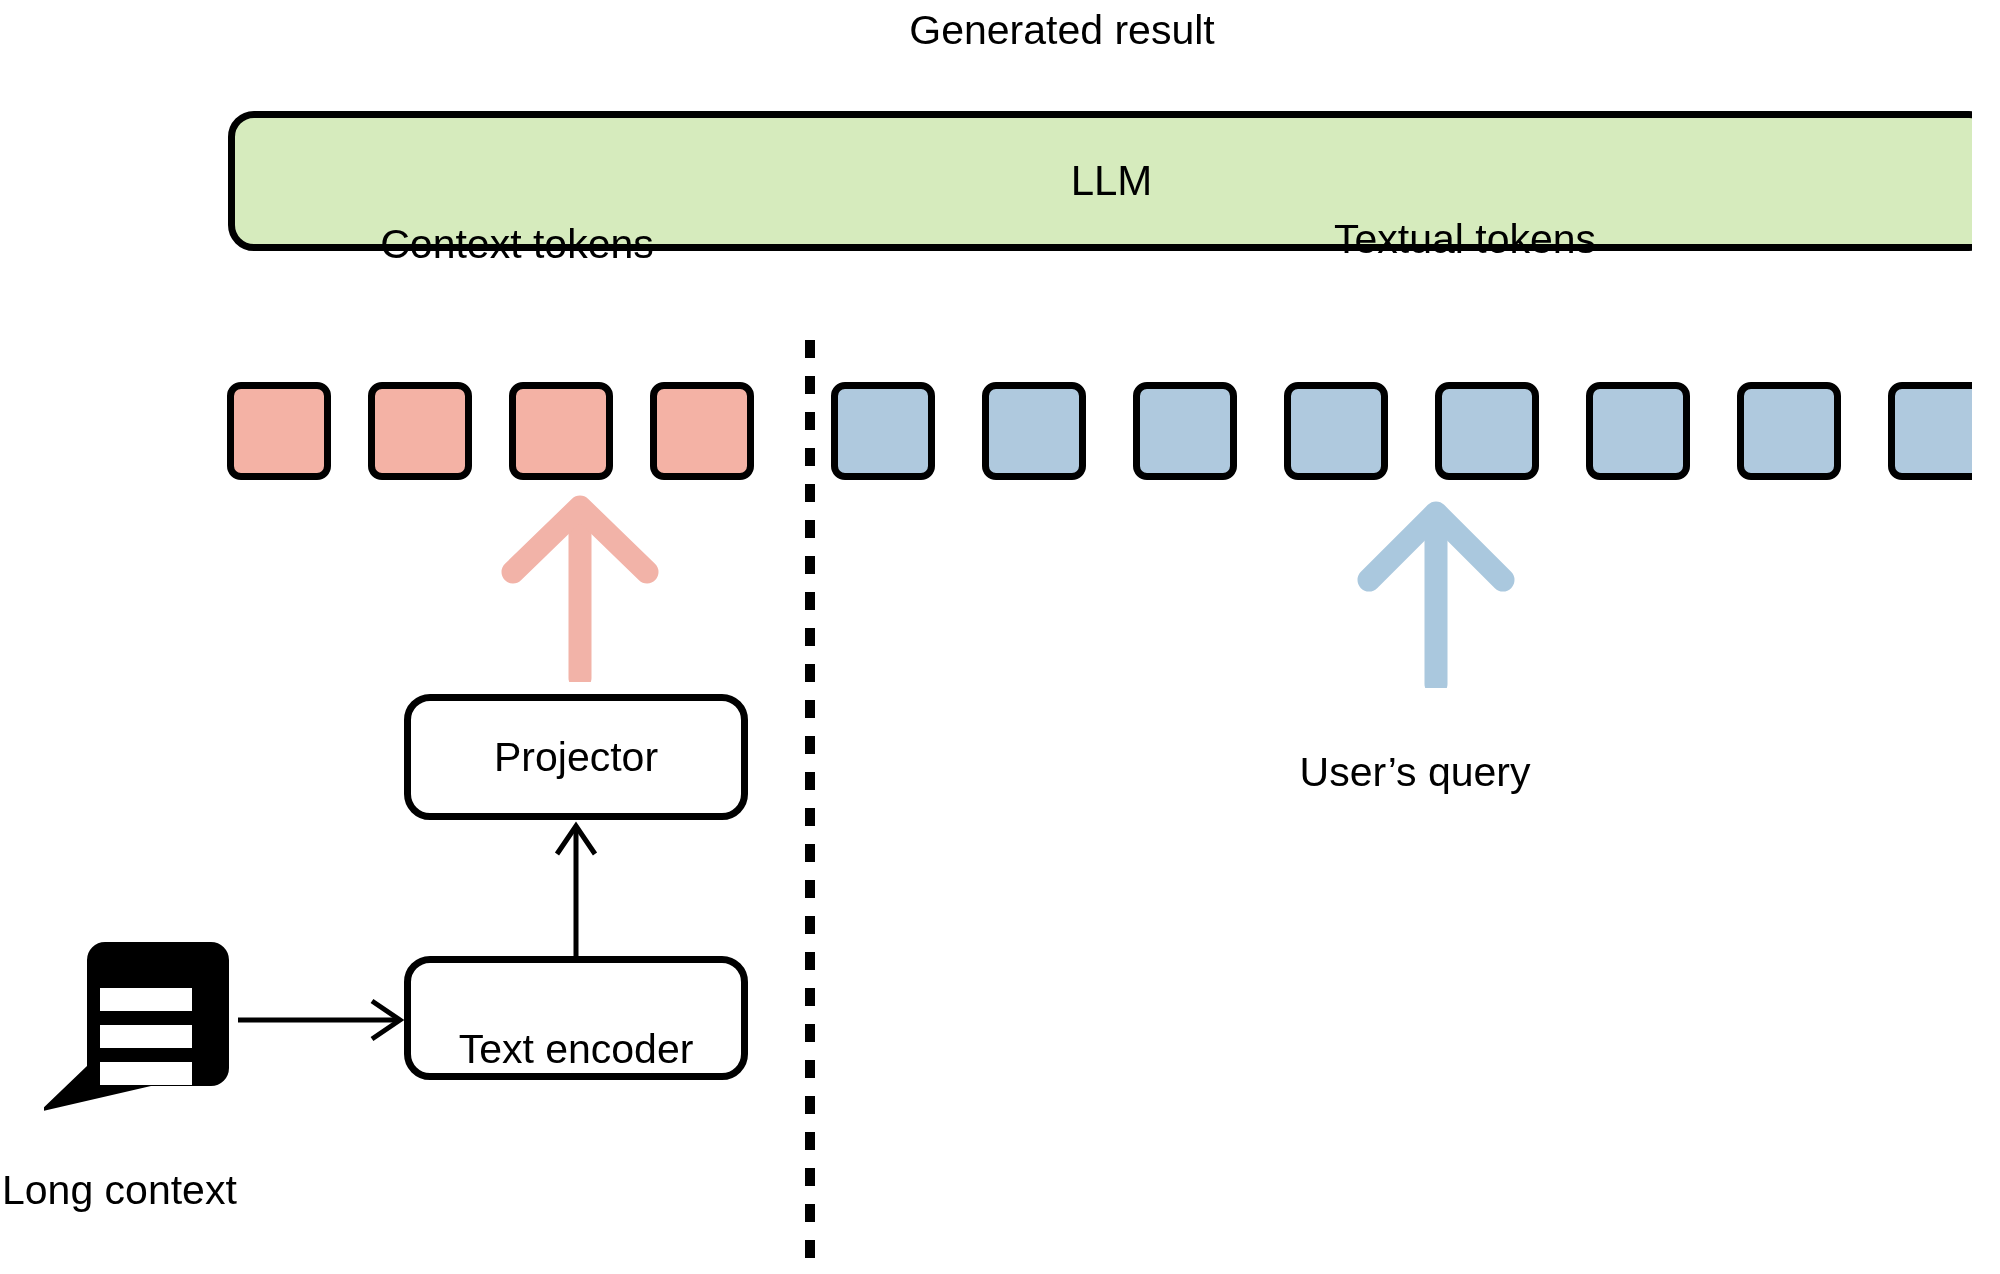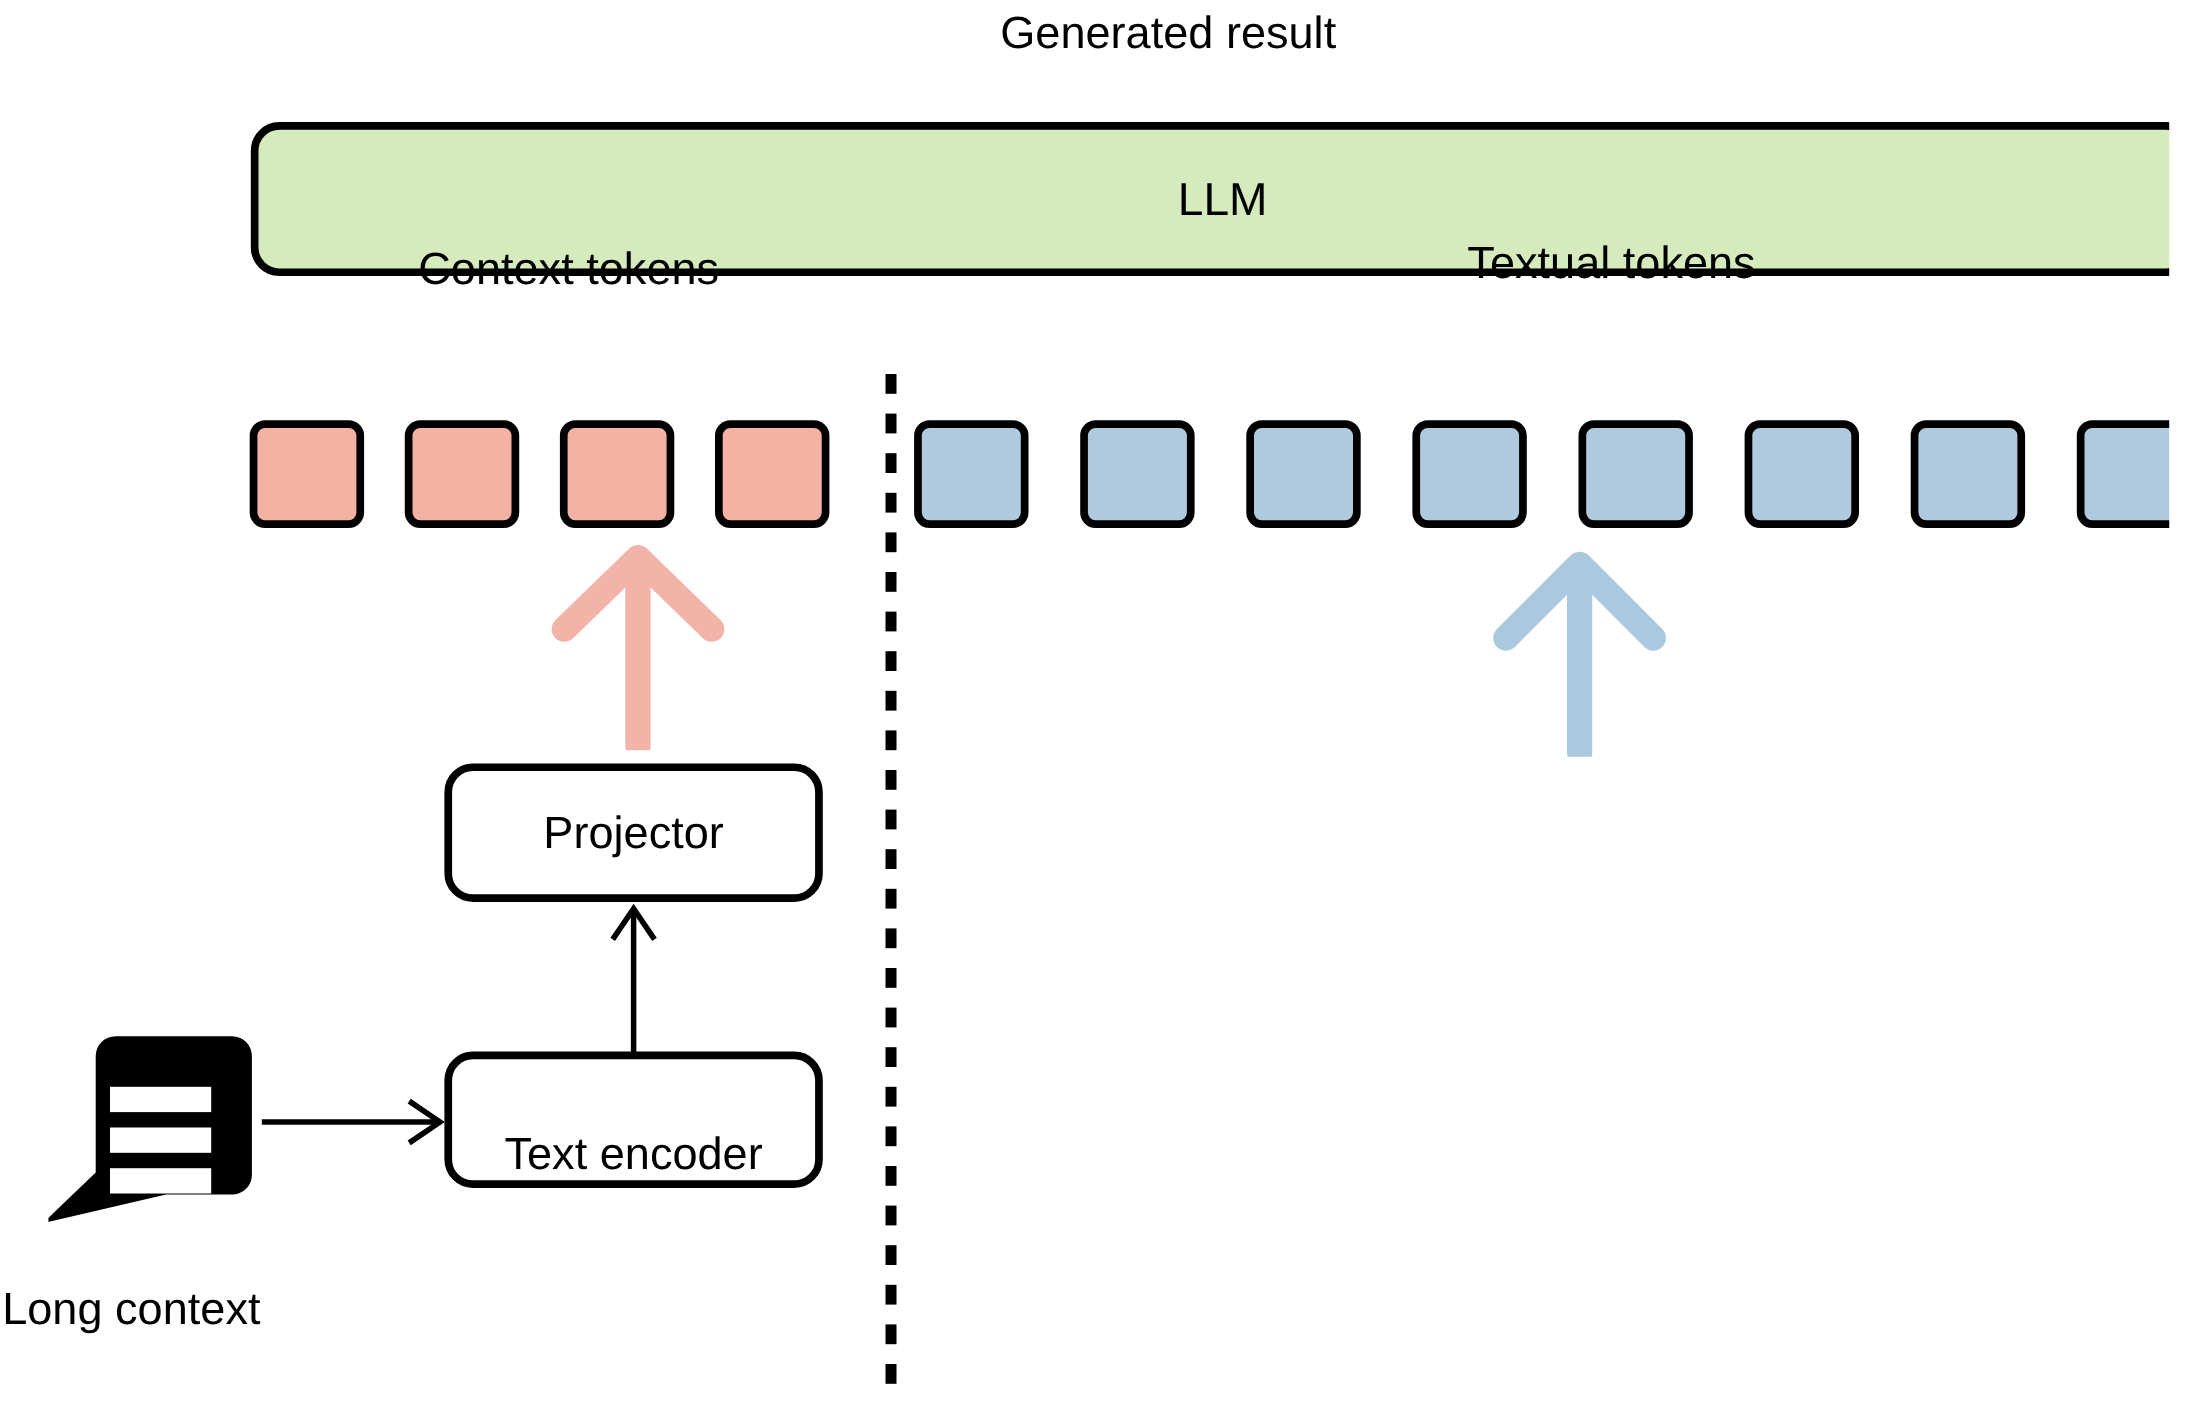--- a/index.html
+++ b/index.html
@@ -139,20 +139,21 @@
     </g>
   </svg>
 
   <svg class="thick-arrow" style="left:1352px; top:498px;" width="170" height="190" viewBox="0 0 170 190">
     <g fill="none" stroke="#aac8de" stroke-width="23" stroke-linecap="round" stroke-linejoin="round">
       <path d="M84 186 L84 22"></path>
       <path d="M17 82 L84 15 L151 82"></path>
     </g>
   </svg>
 
+  <div class="label centered" style="left:1415px; top:750px;">User’s query</div>
 
   <div class="wbox" id="projector-box">
     <span>Projector</span>
   </div>
 
   <svg class="thin-arrow" style="left:550px; top:820px;" width="52" height="140" viewBox="0 0 52 140">
     <g fill="none" stroke="#000000" stroke-width="5" stroke-linecap="butt" stroke-linejoin="miter">
       <path d="M26 138 L26 8"></path>
       <path d="M7 34 L26 6 L45 34"></path>
     </g>

